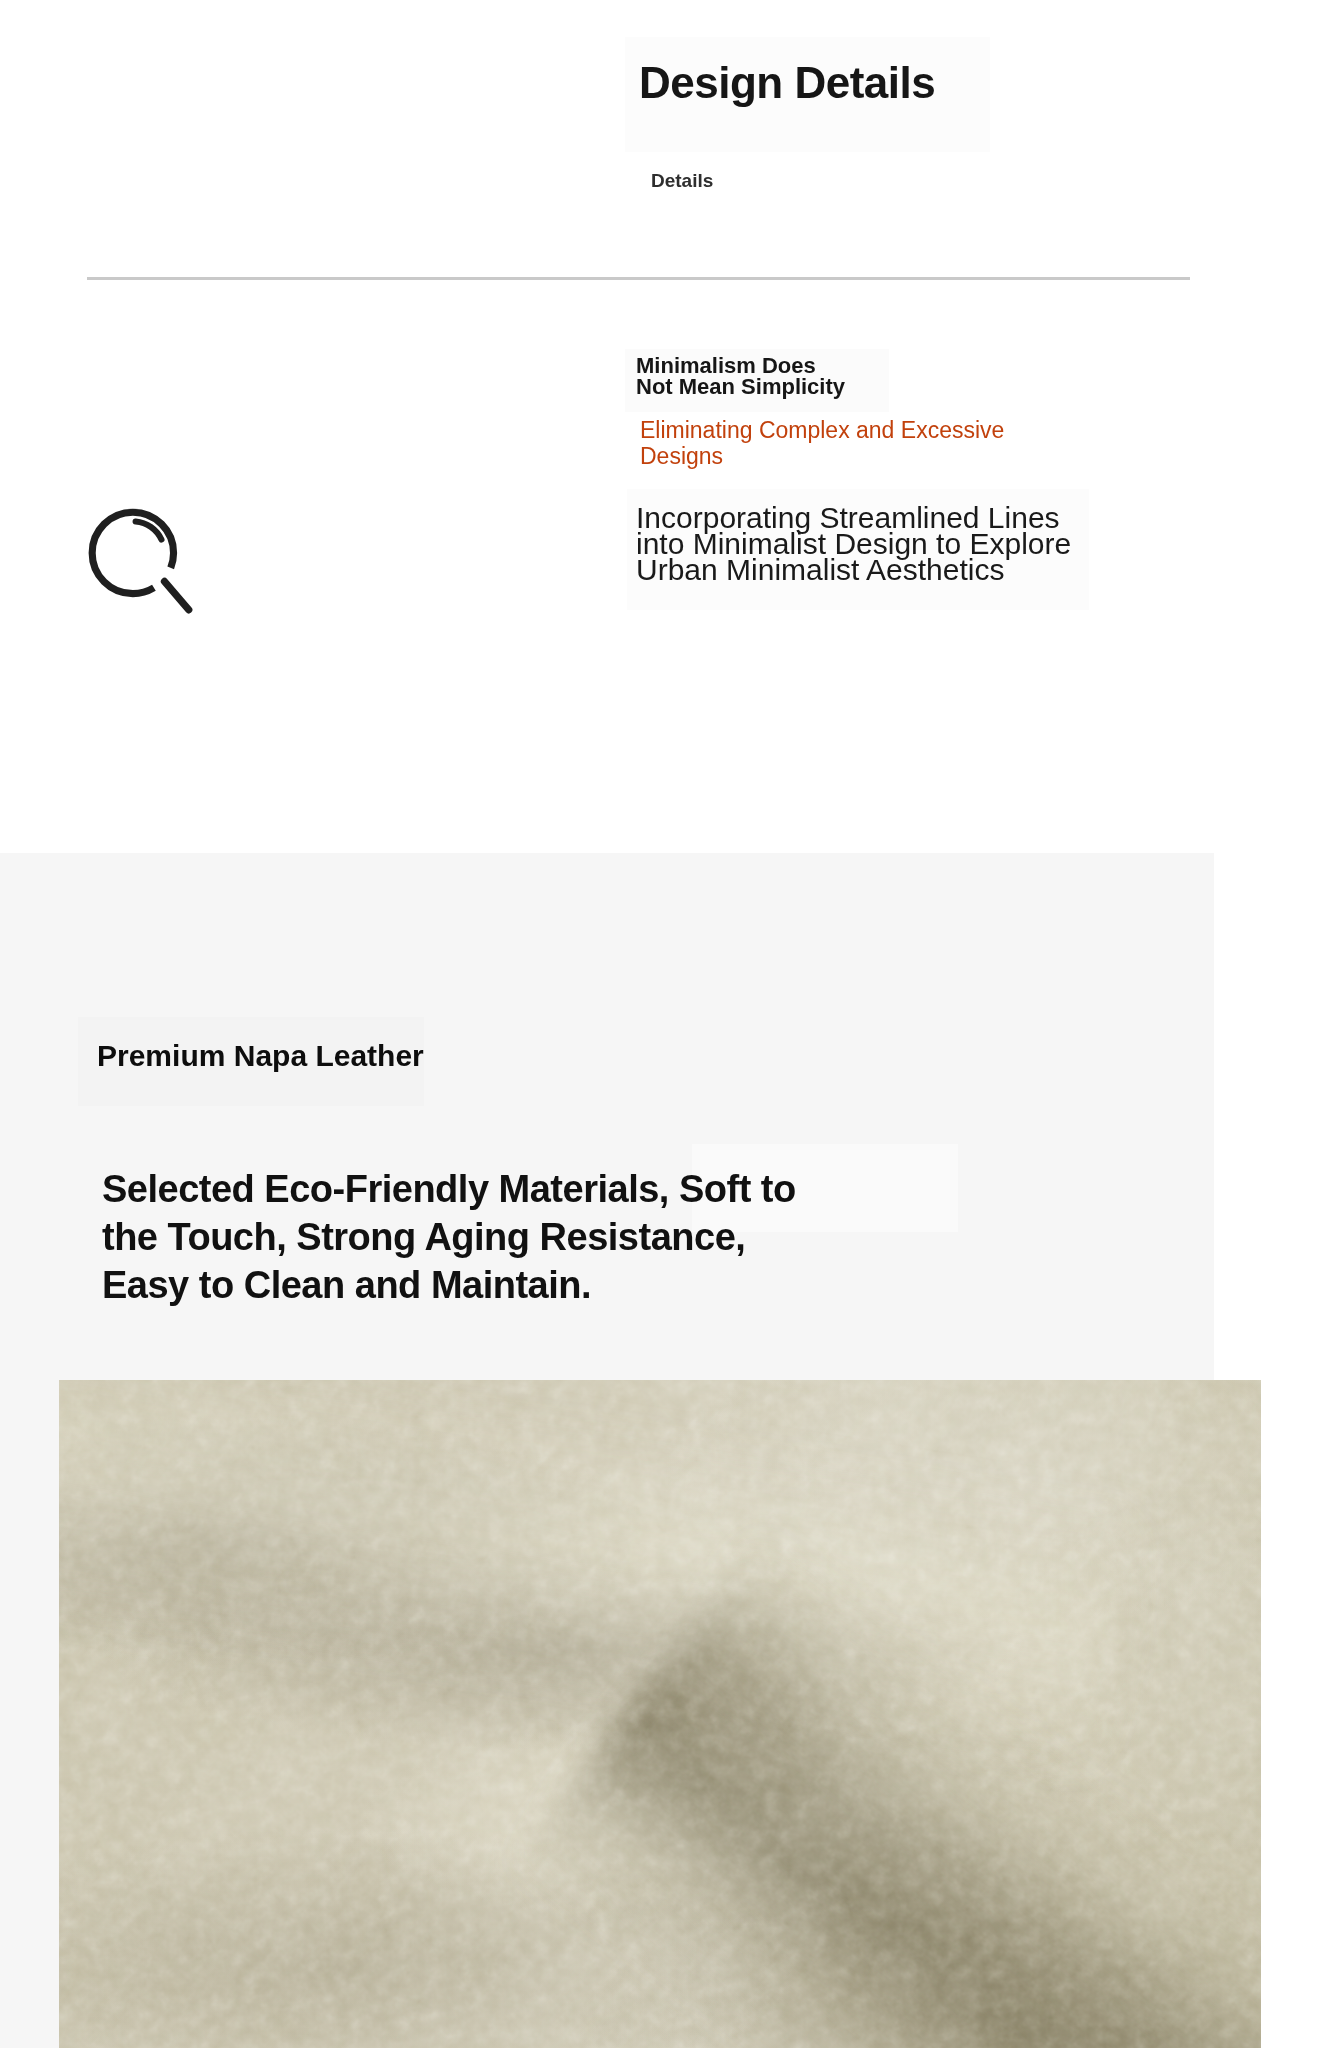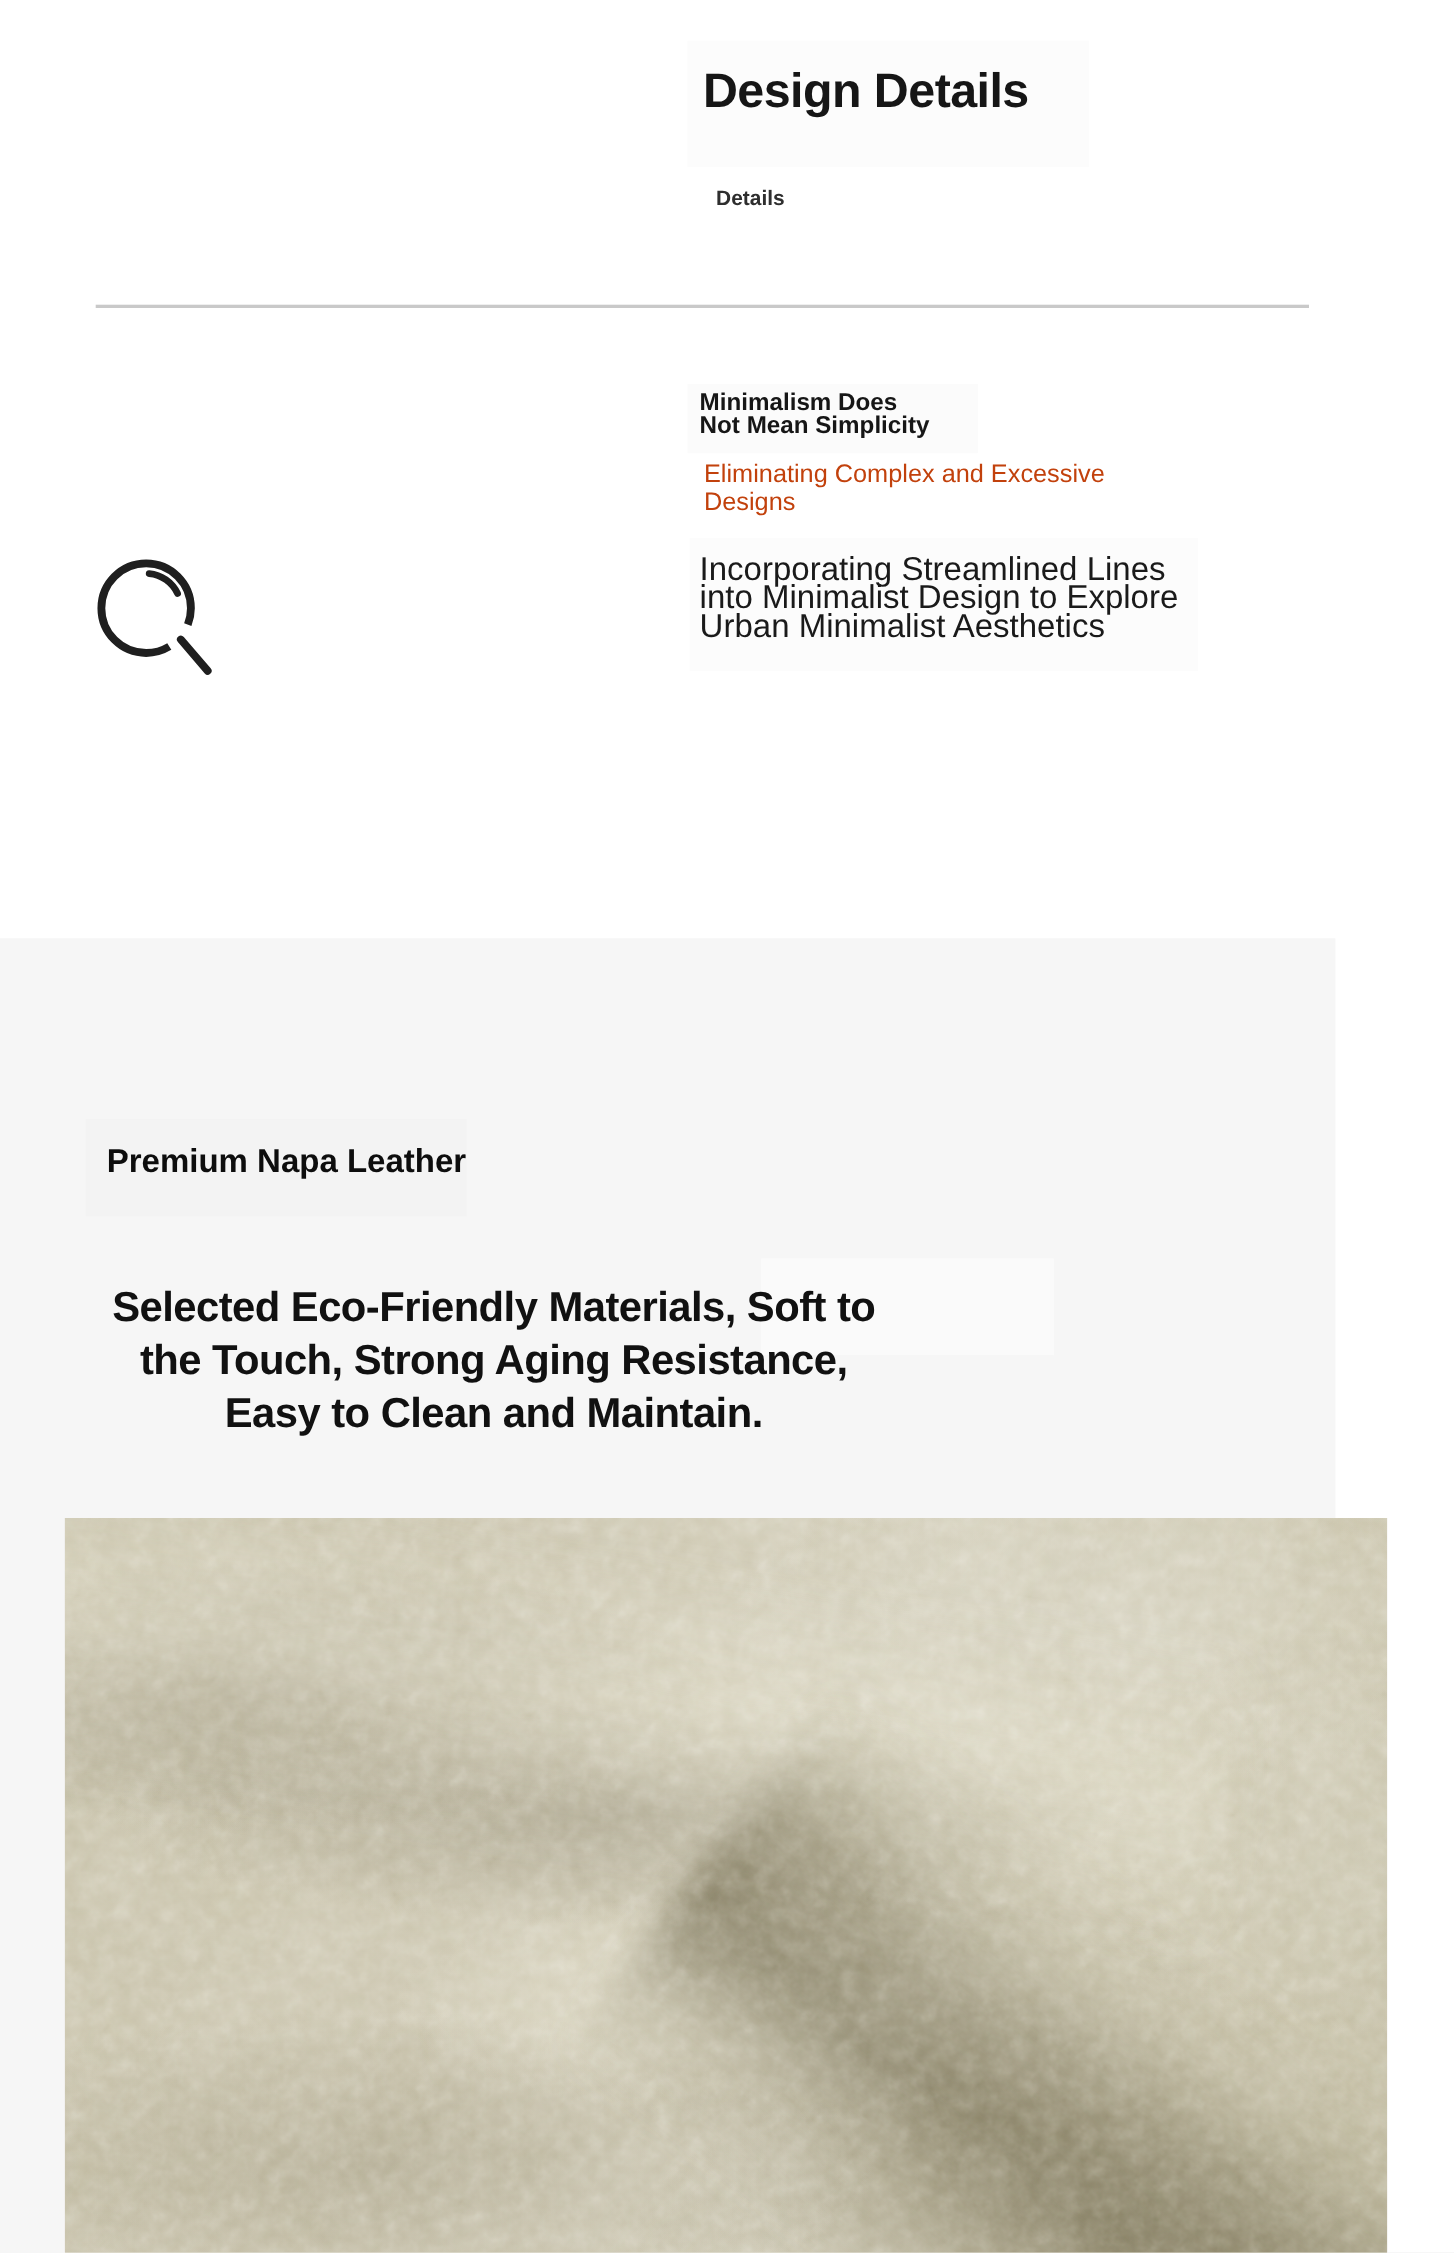--- a/index.html
+++ b/index.html
@@ -40,21 +40,21 @@
   }
   .feature-point-2-ghost{left:627px;top:489px;width:462px;height:121px;background:#fcfcfc;}
   .feature-point-2{
     left:636px;top:505px;
     font-size:30px;font-weight:400;line-height:26px;
     white-space:pre-line;color:#1a1a1a;
   }
   .magnifier{left:85px;top:500px;width:112px;height:117px;}
 
   
-  .material-section{left:0;top:853px;width:1214px;height:1195px;background:var(--section-bg,#f6f6f6);text-align:center;}
+  .material-section{left:0;top:853px;width:1214px;height:1195px;background:var(--section-bg,#f6f6f6);}
   .material-label-ghost{left:78px;top:164px;width:346px;height:89px;background:#f3f3f3;}
   .material-label{
     left:97px;top:186px;
     font-size:30px;font-weight:700;color:#0d0d0d;
   }
   .headline-ghost{left:692px;top:291px;width:266px;height:88px;background:#fafafa;}
   .material-headline{
     left:86px;top:296px;
     font-size:38px;font-weight:700;line-height:48px;letter-spacing:-0.5px;
     white-space:pre-line;color:#111111;

